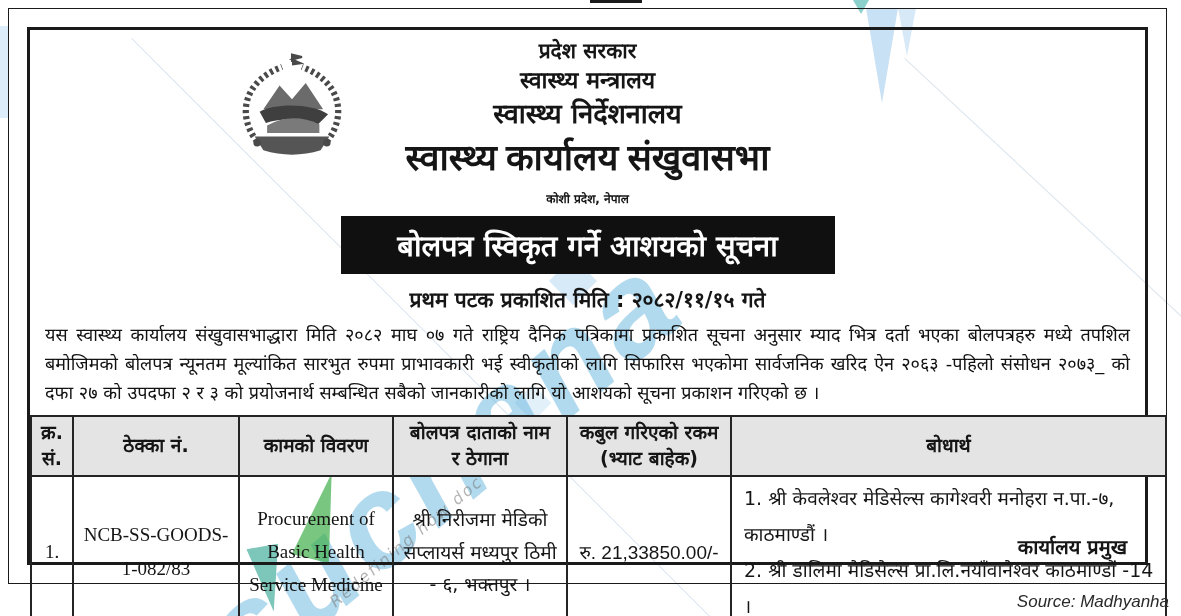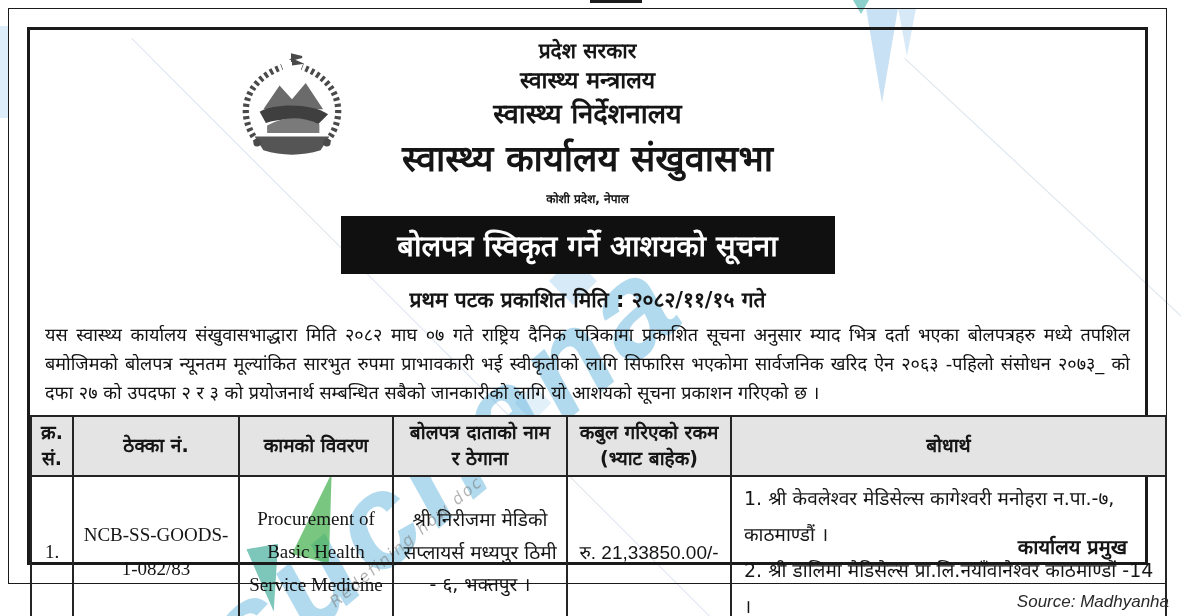--- a/index.html
+++ b/index.html
@@ -42,21 +42,21 @@
   }
   .frame-inner { border:3px solid #1a1a1a; width:100%; height:100%; position:relative; background:transparent; }
 
   
   .header-block { text-align:center; padding-top:6px; position:relative; }
   .emblem { position:absolute; left:198px; top:22px; width:128px; height:112px; }
   .h-line { font-weight:bold; margin:2px 0; line-height:1.25; }
   .h1 { font-size:21px; }
   .h2 { font-size:23px; }
   .h3 { font-size:27px; }
-  .h4 { font-size:36px; margin:5px 16px 3px; }
+  .h4 { font-size:36px; margin:5px 16px 3px;font-family:Liberation Serif, serif; }
   .h5 { font-size:12px;margin-top:11px; }
 
   .banner {
     width:494px; margin:9px auto 0; background:#101010; color:#ffffff;
     text-align:center; font-size:29px; font-weight:bold; padding:9px 4px 10px;
   }
   .pub-line { text-align:center; font-weight:bold; font-size:21px; margin-top:11px; }
 
   .para {
     margin:7px 15px 0; font-size:18px; line-height:1.62; text-align:justify; color:#111;

